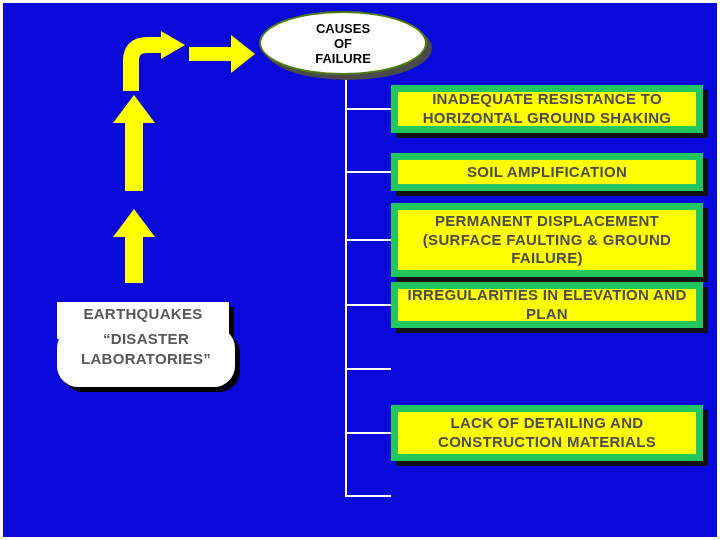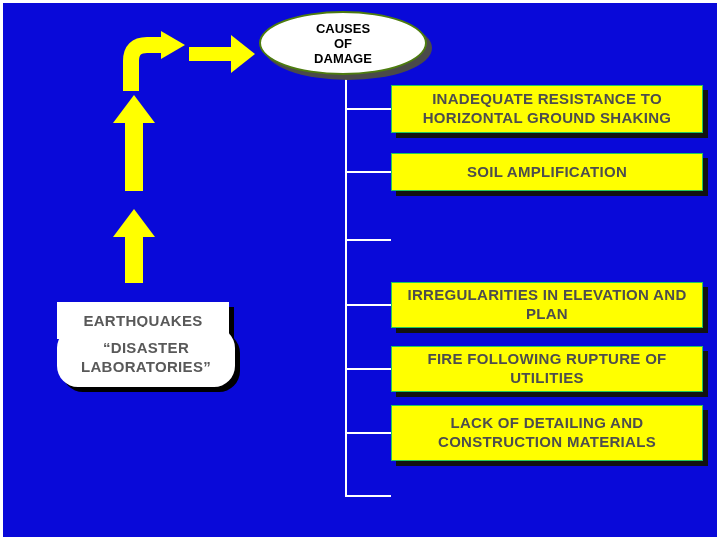--- a/index.html
+++ b/index.html
@@ -48,21 +48,21 @@
     font-size: 13px; line-height: 15px;
     text-align: center;
   }
 
   
   .cause-box {
     position: absolute;
     left: 388px; width: 312px;
     background: var(--box-yellow, #ffff00);
     color: var(--box-text, #4d4d4d);
-    border: 1px solid #22c55e;
+    border: 7px solid #22c55e;
     box-shadow: 5px 5px 0 var(--shadow, #121212);
     font-weight: bold;
     font-size: 15px; line-height: 1.25;
     letter-spacing: 0.02em;
     text-align: center;
     display: flex; align-items: center; justify-content: center;
     padding: 2px 6px;
     box-sizing: border-box;
   }
   .cb1 { top: 82px;  height: 48px; }
@@ -76,21 +76,21 @@
   
   .source-box {
     position: absolute;
     background: #ffffff;
     color: #595959;
     box-shadow: 5px 5px 0 #000000;
     font-weight: bold;
     font-size: 15px; line-height: 1.3;
     letter-spacing: 0.02em;
     text-align: center;
-    display: flex; align-items: center; justify-content: center;
+    display: flex; align-items: flex-start; justify-content: center;
     padding: 2px 6px;
     box-sizing: border-box;
   }
   .sb-earthquakes { left: 54px; top: 299px; width: 172px; height: 37px; }
   .sb-disaster    { left: 54px; top: 324px; width: 178px; height: 60px; border-radius: 21px; }
 
   .arrow { position: absolute; }
   .ar-curved { left: 112px; top: 26px; }
   .ar-right  { left: 186px; top: 32px; }
   .ar-up1    { left: 110px; top: 92px; }
@@ -123,34 +123,34 @@
     <rect x="12" y="28" width="18" height="68" fill="#ffff00"></rect>
   </svg>
   <svg class="arrow ar-up2" width="42" height="74">
     <polygon points="21,0 0,28 42,28" fill="#ffff00"></polygon>
     <rect x="12" y="28" width="18" height="46" fill="#ffff00"></rect>
   </svg>
 
   <div class="oval">
     <span>CAUSES</span>
     <span>OF</span>
-    <span>DAMAGE</span>
+    <span>FAILURE</span>
   </div>
 
   <div class="cause-box cb1">
     <span>INADEQUATE RESISTANCE TO HORIZONTAL GROUND SHAKING</span>
   </div>
   <div class="cause-box cb2">
     <span>SOIL AMPLIFICATION</span>
   </div>
+  <div class="cause-box cb3">
+    <span>PERMANENT DISPLACEMENT (SURFACE FAULTING &amp; GROUND FAILURE)</span>
+  </div>
   <div class="cause-box cb4">
     <span>IRREGULARITIES IN ELEVATION AND PLAN</span>
-  </div>
-  <div class="cause-box cb5">
-    <span>FIRE FOLLOWING RUPTURE OF UTILITIES</span>
   </div>
   <div class="cause-box cb6">
     <span>LACK OF DETAILING AND CONSTRUCTION MATERIALS</span>
   </div>
 
   <div class="source-box sb-earthquakes">
     <span>EARTHQUAKES</span>
   </div>
   <div class="source-box sb-disaster">
     <span>“DISASTER LABORATORIES”</span>

